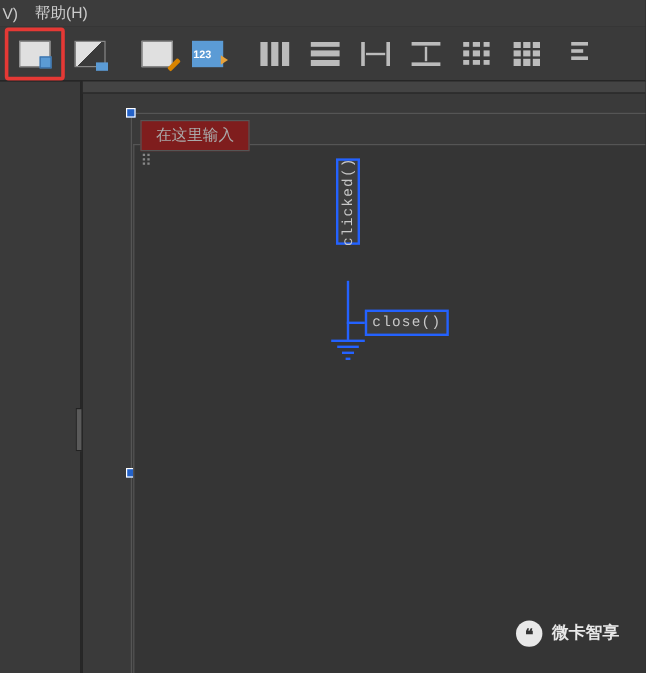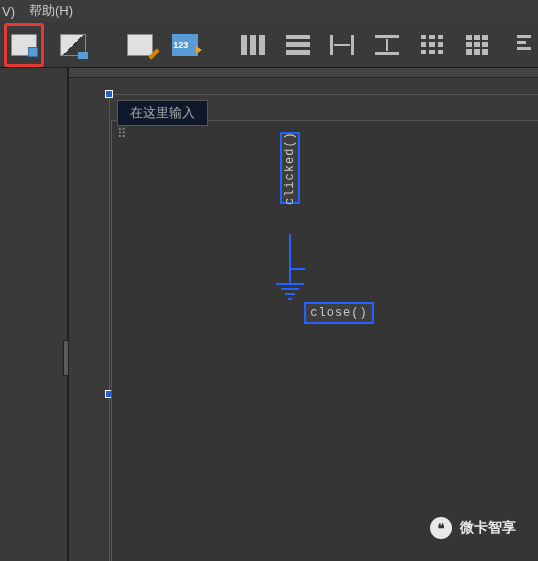--- a/index.html
+++ b/index.html
@@ -1,21 +1,21 @@
 <!DOCTYPE html>
 <html><head>
   <meta charset="utf-8">
   <style>
     * { margin: 0; padding: 0; box-sizing: border-box; }
     body { width: 538px; height: 561px; background: #2b2b2b; font-family: "Microsoft YaHei", Arial, sans-serif; overflow: hidden; position: relative; }
     
     .menubar { height: 22px; background: #3c3c3c; display: flex; align-items: center; padding-left: 2px; gap: 14px; color: #ccc; font-size: 13px; }
     .menubar span { cursor: default; }
     
-    .toolbar { height: 46px; background: #3a3a3a; display: flex; align-items: center; padding-left: 4px; gap: 12px; border-bottom: 1px solid #1a1a1a; }
+    .toolbar { height: 46px; background: #3a3a3a; display: flex; align-items: center; padding-left: 4px; gap: 0; border-bottom: 1px solid #1a1a1a; }
     .tool-btn { width: 42px; height: 36px; display: flex; align-items: center; justify-content: center; position: relative; }
     .tool-btn.highlighted { border: 3px solid #e53935; border-radius: 3px; width: 50px; height: 44px; }
     .tool-gap { width: 14px; }
     
     .ico { width: 26px; height: 22px; position: relative; }
     .ico-widget { background: #e0e0e0; border: 1px solid #888; }
     .ico-widget::after { content:""; position:absolute; right:-2px; bottom:-2px; width:8px; height:8px; background:#5b9bd5; border:1px solid #3a70a8; }
     .ico-widget2 { background: linear-gradient(135deg, #e0e0e0 50%, #3a3a3a 50%); border: 1px solid #888;}
     .ico-widget2::after { content:""; position:absolute; right:-3px; bottom:-4px; width:10px; height:7px; background:#5b9bd5; }
     .ico-pencil { background: #e0e0e0; border: 1px solid #888; }
@@ -47,29 +47,29 @@
     .divider-handle { position:absolute; right:-4px; top:272px; width:8px; height:36px; background:#5a5a5a; border:1px solid #222; }
     
     .canvas-area { flex:1; background:#3a3a3a; position:relative; border-left:1px solid #222; }
     .scroll-strip { position:absolute; top:0; left:0; right:0; height:10px; background:#444; border-bottom:1px solid #222; }
     
     .form-outline { position:absolute; top:26px; left:40px; width:470px; height:530px; border:1px solid #555; }
     .sel-handle { position:absolute; width:8px; height:8px; background:#2462c9; border:1px solid #fff; }
     .sh-tl { top:-5px; left:-5px; }
     .sh-ml { top:295px; left:-5px; }
     
-    .type-here { position:absolute; top:32px; left:48px; background:#0f172a; color:#aaa; font-size:13px; padding:3px 12px; border:1px solid #555; }
+    .type-here { position:absolute; top:32px; left:48px; background:#7f1d1d; color:#aaa; font-size:13px; padding:3px 12px; border:1px solid #555; }
     .dots-handle { position:absolute; top:58px; left:48px; color:#888; font-size:13px; letter-spacing:1px; }
     .canvas-edge { position:absolute; top:52px; left:42px; right:0; bottom:0; border-top:1px solid #555; border-left:1px solid #555; background:#353535; }
 
     .pushbutton { position:absolute; top:136px; left:132px; width:154px; height:30px; background:linear-gradient(#5c5e6d,#4a4c5a); border:2px solid #2462ff; color:#d0d0d0; font-size:13px; display:flex; align-items:center; justify-content:center; font-family:"Courier New",monospace; letter-spacing:1px; }
     
     .signal-box { position:absolute; border:2px solid #2462ff; background:#3e3e3e; color:#c8c8c8; font-family:"Courier New",monospace; font-size:12px; letter-spacing:1px; display:flex; align-items:center; justify-content:center; }
     .clicked-box { top:64px; left:211px; width:20px; height:72px; writing-mode:vertical-rl; text-orientation:sideways; transform:rotate(180deg); }
-    .close-box { top:190px; left:235px; width:70px; height:22px;margin-top:44px; }
+    .close-box { top:190px; left:235px; width:70px; height:22px; }
     
     .conn-line { position:absolute; background:#2462ff; }
     .ground { position:absolute; top:215px; left:207px; }
     .ground .l1 { width:28px; height:2px; background:#2462ff; margin-bottom:3px;}
     .ground .l2 { width:18px; height:2px; background:#2462ff; margin:0 auto 3px;}
     .ground .l3 { width:10px; height:2px; background:#2462ff; margin:0 auto 3px;}
     .ground .l4 { width:4px; height:2px; background:#2462ff; margin:0 auto;}
     
     .watermark { position:absolute; bottom:22px; right:22px; display:flex; align-items:center; gap:8px; color:#e8e8e8; font-size:14px; font-weight:bold; }
     .wm-icon { width:22px; height:22px; border-radius:50%; background:#e8e8e8; display:flex; align-items:center; justify-content:center; color:#333; font-size:13px; font-weight:bold; }

